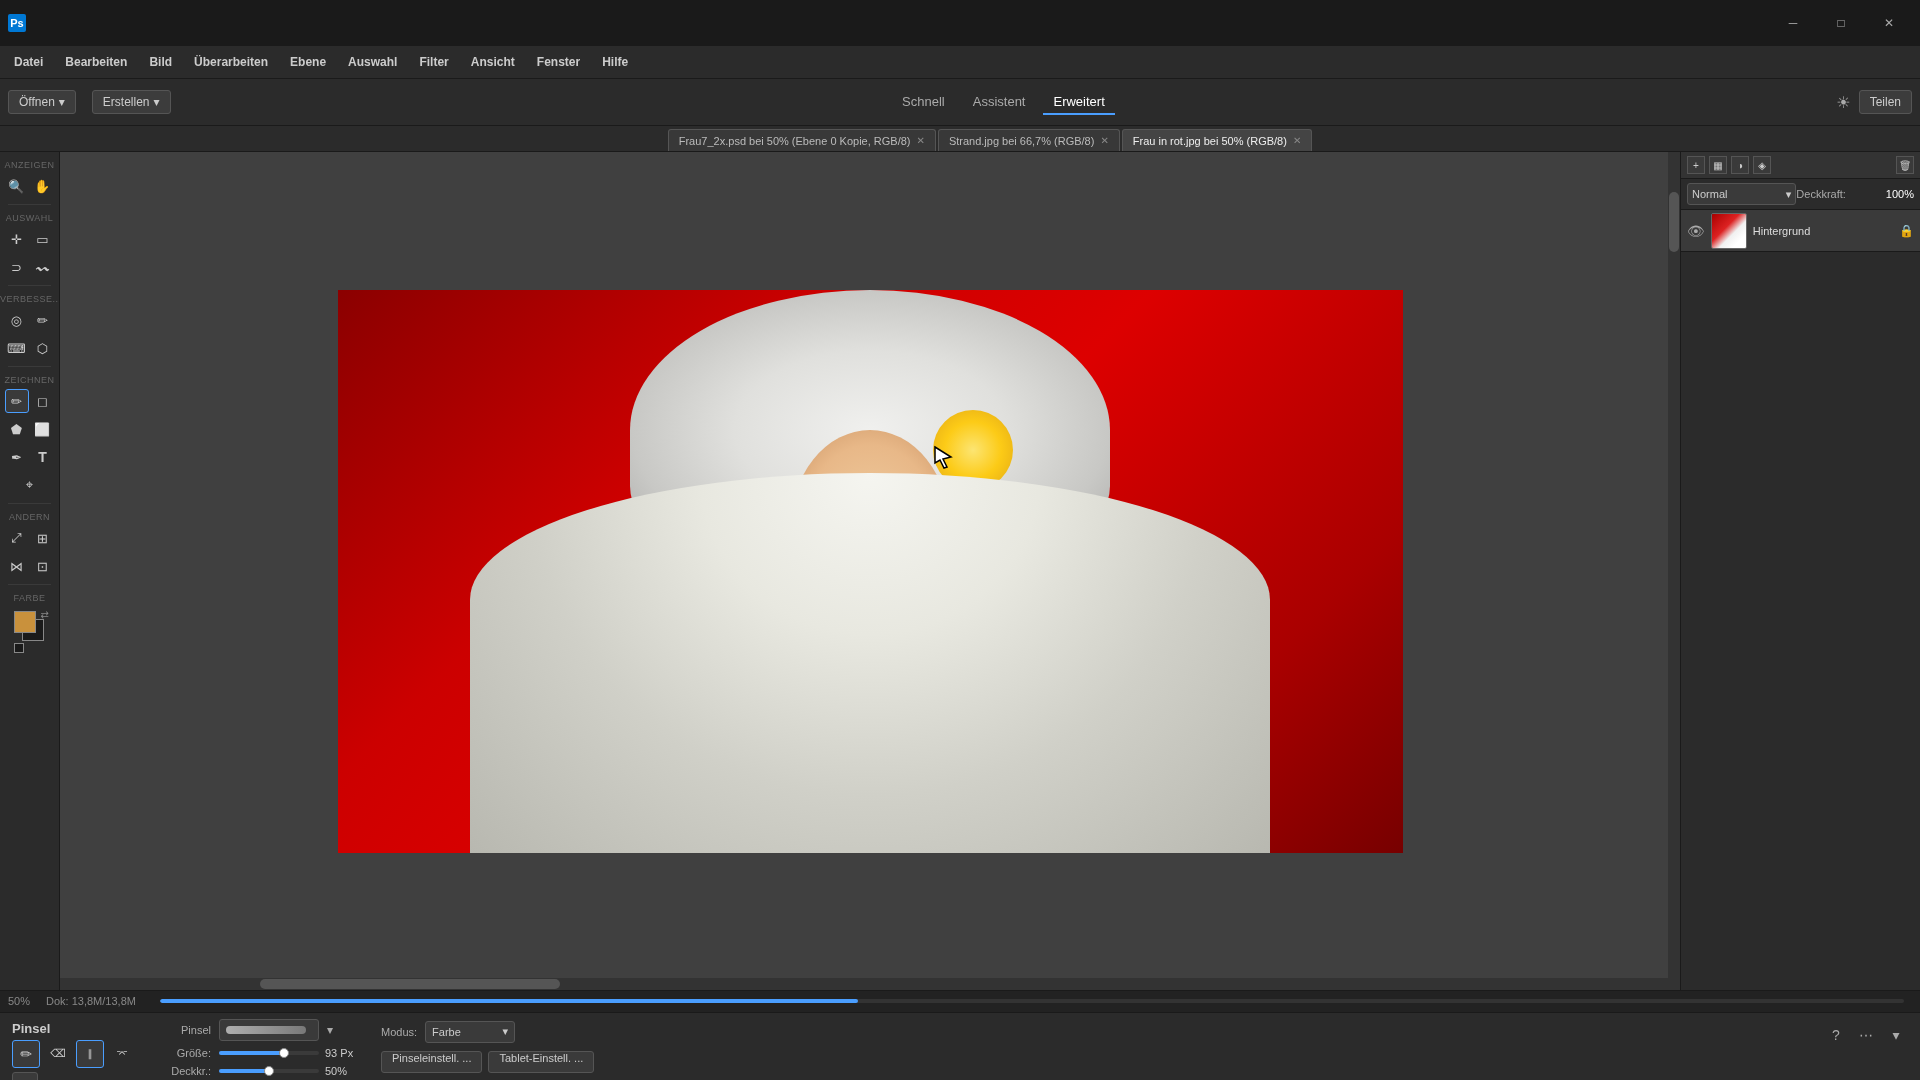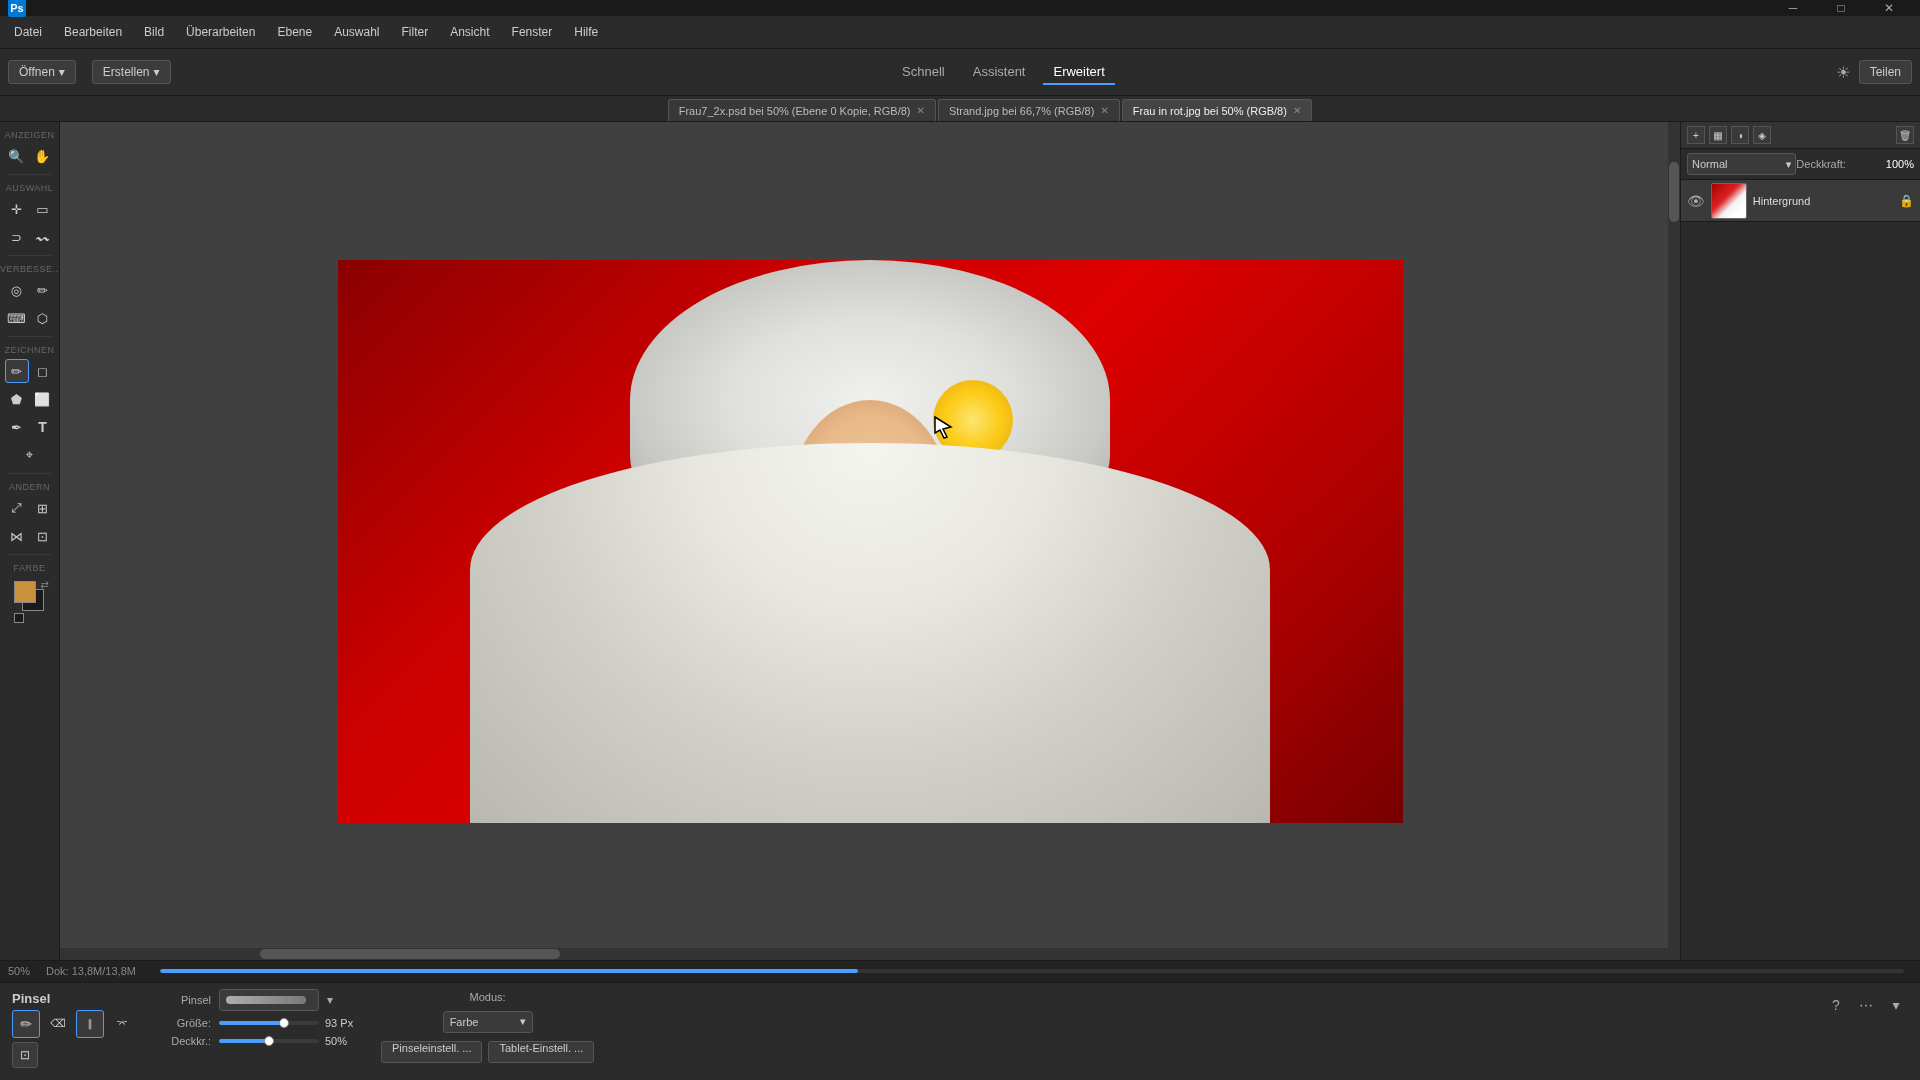--- a/index.html
+++ b/index.html
@@ -9,21 +9,21 @@
       overflow: hidden;
       background: #2b2b2b;
       font-family: Arial, sans-serif;
       font-size: 12px;
       color: #ccc;
       user-select: none;
     }
 
     
     #titlebar {
-      height: 16px;
+      height: 46px;
       background: #1a1a1a;
       display: flex;
       align-items: center;
       padding: 0 8px;
       gap: 8px;
     }
     #titlebar .app-icon {
       width: 18px;
       height: 18px;
       background: #0078d4;
@@ -40,20 +40,21 @@
     }
 
     
     #menubar {
       height: 30px;
       background: #2b2b2b;
       display: flex;
       align-items: center;
       padding: 16px 4px;
       gap: 2px;
+      font-weight: bold;
     }
     .menu-item {
       padding: 4px 10px;
       font-size: 12px;
       color: #ccc;
       cursor: pointer;
       border-radius: 3px;
     }
 
     
@@ -414,21 +415,21 @@
     .slider-thumb {
       position: absolute;
       top: 50%;
       transform: translateY(-50%);
       width: 10px; height: 10px;
       background: #fff;
       border-radius: 50%;
       border: 1px solid #888;
     }
     .slider-value { font-size: 11px; color: #ccc; width: 36px; }
-    .modus-row { display: flex; align-items: center; gap: 8px; flex-direction: column; }
+    .modus-row { display: flex; align-items: center; gap: 8px; }
     .modus-label { font-size: 11px; color: #aaa; }
     .modus-select {
       height: 22px;
       background: #3a3a3a;
       border: 1px solid #555;
       border-radius: 3px;
       color: #ccc;
       font-size: 11px;
       padding: 0 6px;
       display: flex; align-items: center; justify-content: space-between;

